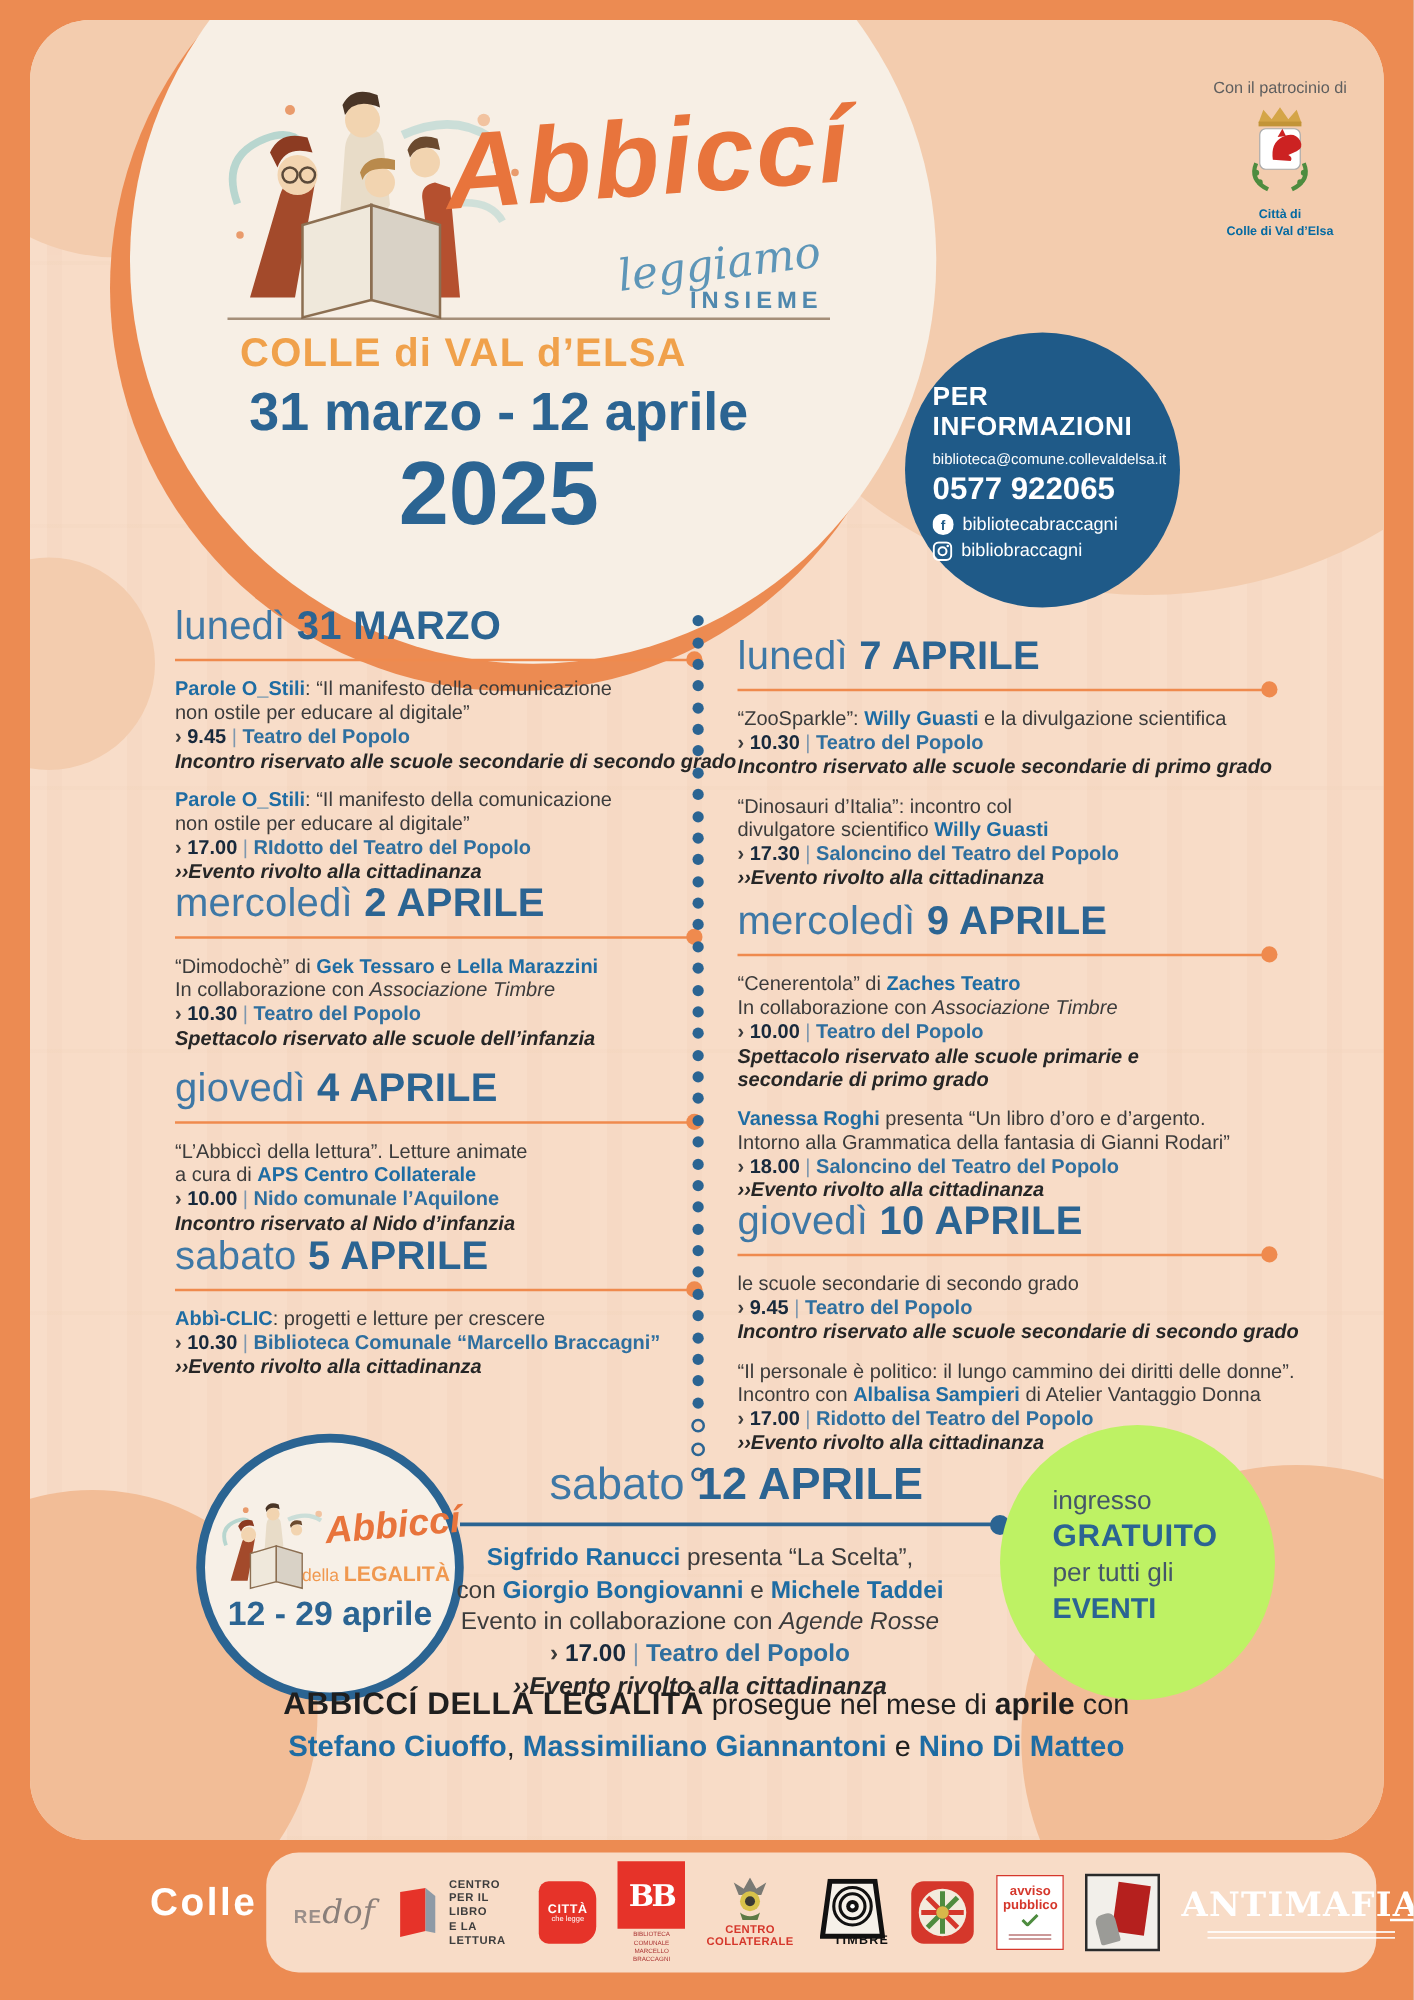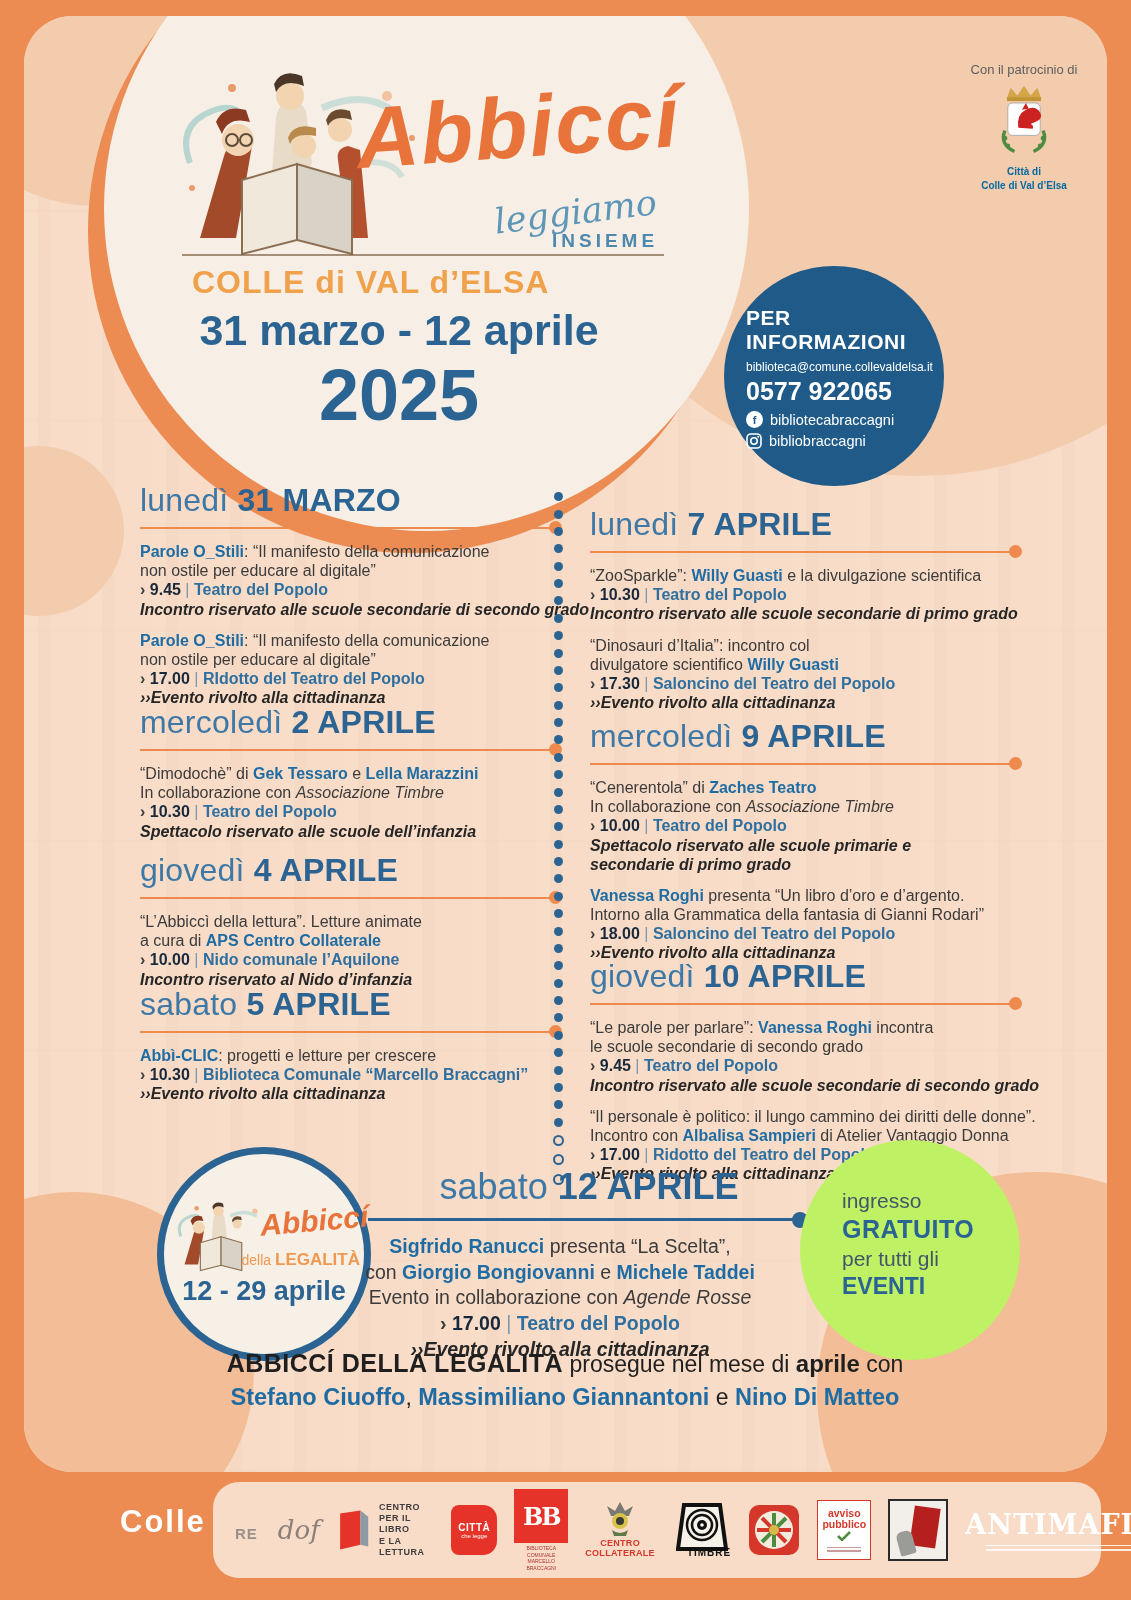--- a/index.html
+++ b/index.html
@@ -103,21 +103,21 @@
   .seg-caps{font-size:25px;font-weight:600;letter-spacing:.5px;color:#1F1F1F;}
   .seg-big{font-size:23px;color:#1F1F1F;}
   .seg-bigb{font-size:24px;font-weight:700;color:#1F1F1F;}
   .seg-b2{font-size:23.5px;font-weight:800;color:#1E6CA3;text-align:center;}
 
   
   .colle-logo{position:absolute;left:120px;top:1504px;font-size:31px;font-weight:700;color:#fff;letter-spacing:2px;}
   .footer-strip{position:absolute;left:213px;top:1482px;width:888px;height:96px;background:#F8DCC7;
                 border-radius:26px;display:flex;align-items:center;gap:17px;padding:0 22px;box-sizing:border-box;}
   .logo{display:flex;flex-direction:column;align-items:center;justify-content:center;}
-  .redof{flex-direction:row;align-items:baseline;gap:20px;}
+  .redof{flex-direction:row;align-items:baseline;}
   .redof-re{font-size:15px;font-weight:700;color:#9A8F8A;letter-spacing:1px;}
   .redof-dof{font-size:26px;font-style:italic;color:#8A7F7A;font-family:"DejaVu Serif",serif;}
   .cepell{flex-direction:row;gap:8px;}
   .cepell-caption{font-size:9px;font-weight:700;color:#3D3D3D;letter-spacing:.5px;white-space:pre-line;line-height:1.25;}
   .citta-book{width:46px;height:50px;background:#E63329;border-radius:8px 14px 14px 8px;display:flex;
               flex-direction:column;align-items:center;justify-content:center;color:#fff;position:relative;}
   .citta-label{font-size:10px;font-weight:800;letter-spacing:.5px;}
   .citta-sub{font-size:6px;}
   .bb-wrap .bb-box{width:54px;height:54px;background:#E63329;display:flex;align-items:center;justify-content:center;}
   .bb-mono{font-size:24px;font-weight:700;color:#fff;font-family:"DejaVu Serif",serif;letter-spacing:-2px;}
@@ -314,21 +314,20 @@
               <div class="ev-line"><span class="seg seg-arr">› </span><span class="seg seg-t">18.00</span><span class="seg seg-sep"> | </span><span class="seg seg-p">Saloncino del Teatro del Popolo</span></div>
               <div class="ev-line"><span class="seg seg-ib">››Evento rivolto alla cittadinanza</span></div>
             </div>
           </div>
         </div>
         <div class="section" style="top: 944px;">
           <div class="sec-heading"><span class="sec-day">giovedì </span><span class="sec-date">10 APRILE</span></div>
           <div class="sec-line"></div>
           <div class="events">
             <div class="event">
-              <div class="ev-line"><span class="seg">“Le parole per parlare”: </span><span class="seg seg-b">Vanessa Roghi</span><span class="seg"> incontra</span></div>
               <div class="ev-line"><span class="seg">le scuole secondarie di secondo grado</span></div>
               <div class="ev-line"><span class="seg seg-arr">› </span><span class="seg seg-t">9.45</span><span class="seg seg-sep"> | </span><span class="seg seg-p">Teatro del Popolo</span></div>
               <div class="ev-line"><span class="seg seg-ib">Incontro riservato alle scuole secondarie di secondo grado</span></div>
             </div>
             <div class="event">
               <div class="ev-line"><span class="seg">“Il personale è politico: il lungo cammino dei diritti delle donne”.</span></div>
               <div class="ev-line"><span class="seg">Incontro con </span><span class="seg seg-b">Albalisa Sampieri</span><span class="seg"> di Atelier Vantaggio Donna</span></div>
               <div class="ev-line"><span class="seg seg-arr">› </span><span class="seg seg-t">17.00</span><span class="seg seg-sep"> | </span><span class="seg seg-p">Ridotto del Teatro del Popolo</span></div>
               <div class="ev-line"><span class="seg seg-ib">››Evento rivolto alla cittadinanza</span></div>
             </div>

